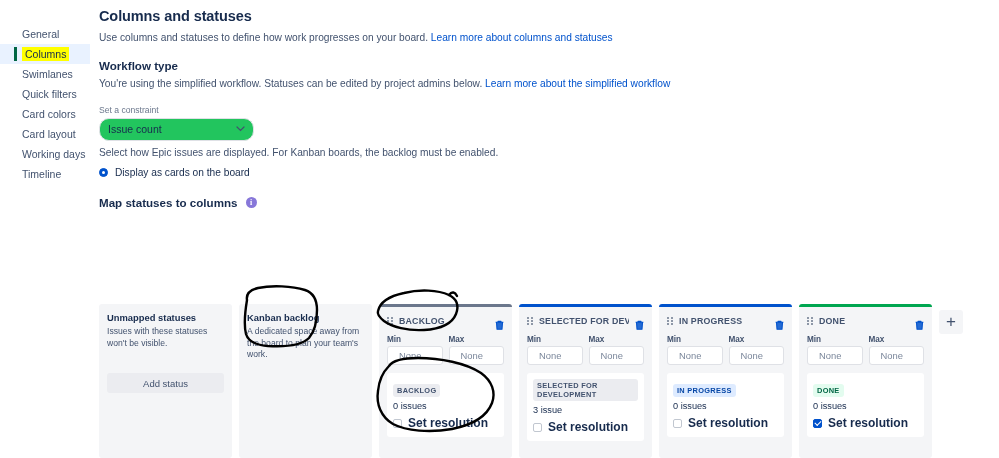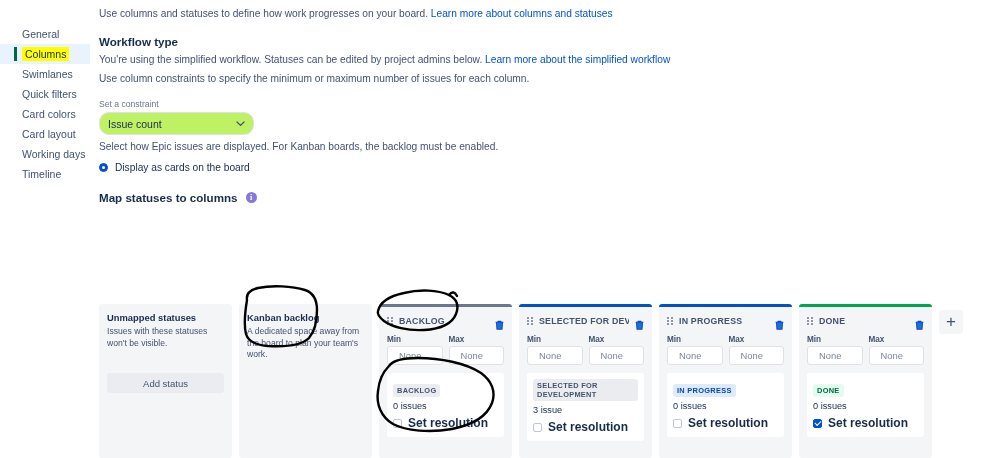--- a/index.html
+++ b/index.html
@@ -52,21 +52,21 @@
   a.link { color:#0052cc; text-decoration:none; }
   h2.section {
     font-size:11.6px; font-weight:600; color:#172b4d;
     margin:14px 0 0 0;
   }
   .desc.sub { margin-top:6px; }
 
   .field-label { font-size:8.6px; color:#6b778c; margin-top:14px; }
   .select-box {
     margin-top:3px; width:155px; height:23px;
-    border:1px solid #dfe1e6; border-radius:10px; background:#bef264;
+    border:1px solid #dfe1e6; border-radius:10px; background:#22c55e;
     display:flex; align-items:center; justify-content:space-between;
     padding:0 8px; font-size:10.5px; color:#172b4d;
   }
   .chev { color:#42526e; font-size:9px; }
 
   .radio-row { display:flex; align-items:center; margin-top:8px; gap:7px; }
   .radio {
     width:9px; height:9px; border-radius:50%;
     border:1px solid #0052cc; background:#0052cc;
     display:flex; align-items:center; justify-content:center;
@@ -198,31 +198,31 @@
         <span class="nav-label">Working days</span>
       </div>
       <div class="nav-item">
         <span class="nav-label">Timeline</span>
       </div>
     </div>
 </div>
 
 <div class="main">
   <div class="pad">
+    <h1 class="page-title">Columns and statuses</h1>
 
     <div class="desc">
       <span>Use columns and statuses to define how work progresses on your board. </span><a class="link" href="#">Learn more about columns and statuses</a>
     </div>
 
     <h2 class="section">Workflow type</h2>
     <div class="desc sub">
       <span>You're using the simplified workflow. Statuses can be edited by project admins below. </span><a class="link" href="#">Learn more about the simplified workflow</a>
     </div>
 
-    <div class="desc sub">Use column constraints to specify the minimum or maximum number of issues for each column.</div>
 
     <div class="field-label">Set a constraint</div>
     <div class="select-box">
       <span>Issue count</span>
       <span class="chev">
         <svg width="9" height="6" viewBox="0 0 9 6">
             <path d="M1 1l3.5 3.5L8 1" stroke="#42526e" stroke-width="1.2" fill="none" stroke-linecap="round"></path>
           </svg>
       </span>
     </div>

